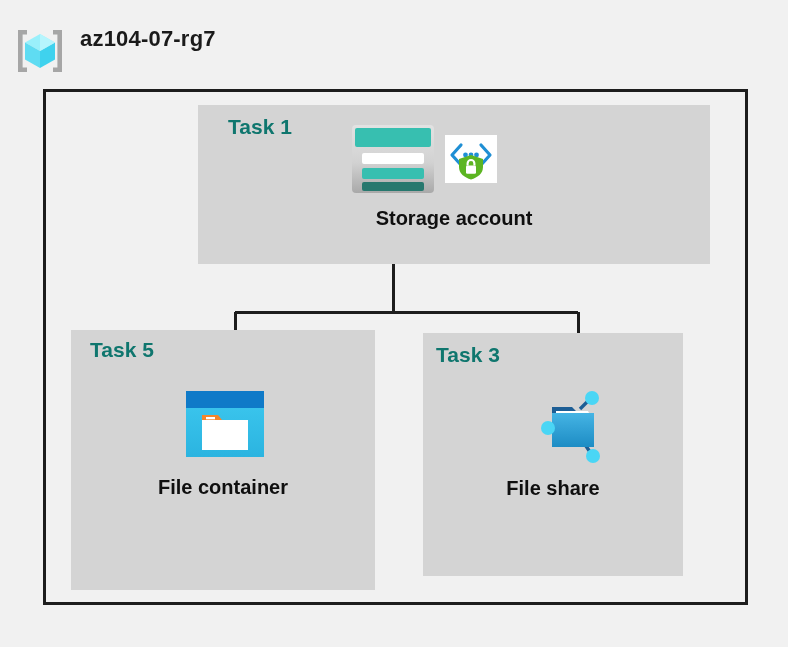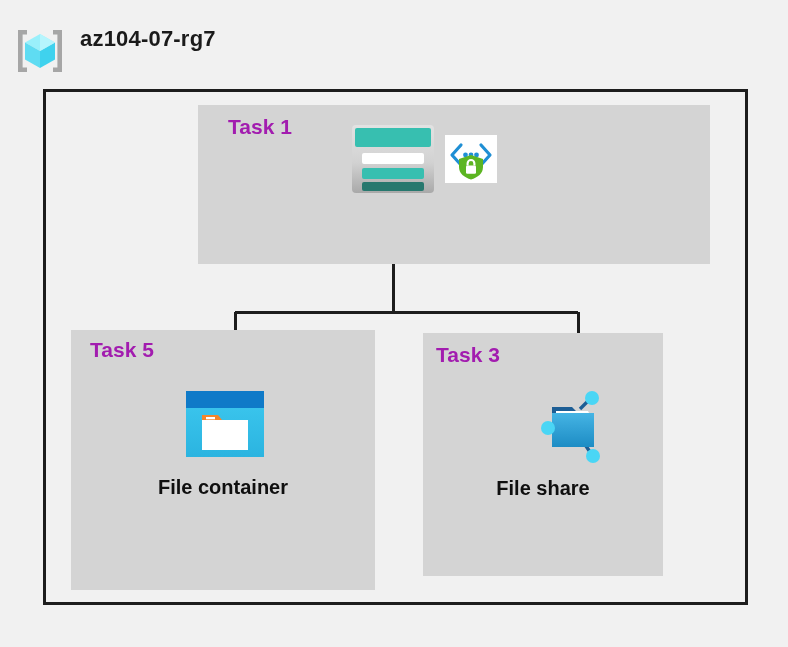--- a/index.html
+++ b/index.html
@@ -50,27 +50,27 @@
   }
 
   
   .task-box {
     position: absolute;
     background: #d4d4d4;
     box-sizing: border-box;
   }
   #task-box-1 { left: 198px; top: 105px;  width: 512px; height: 159px; }
   #task-box-5 { left: 71px;  top: 330px;  width: 304px; height: 260px; }
-  #task-box-3 { left: 423px; top: 333px;  width: 240px; height: 243px; }
+  #task-box-3 { left: 423px; top: 333px;  width: 260px; height: 243px; }
 
   .task-label {
     position: absolute;
     font-size: 21px;
     font-weight: bold;
-    color: #a21caf;
+    color: #0f766e;
     white-space: nowrap;
   }
   #task-box-1 .task-label { left: 30px; top: 10px; }
   #task-box-5 .task-label { left: 19px; top: 8px; }
   #task-box-3 .task-label { left: 13px; top: 10px; }
 
   .node-caption {
     position: absolute;
     width: 100%;
     text-align: center;
@@ -171,20 +171,21 @@
 
         <path d="M26 20 L38 24 V32 C38 38.5 32.8 42.4 26 44.5 C19.2 42.4 14 38.5 14 32 V24 Z" fill="#5cb522"></path>
 
         <path d="M22.6 30.5 V28.4 a3.4 3.4 0 0 1 6.8 0 V30.5" stroke="#ffffff" stroke-width="2.1" fill="none"></path>
 
         <rect x="21" y="30.4" width="10" height="8.4" rx="1.3" fill="#ffffff"></rect>
       </svg>
     </span>
   </div>
 
+  <div class="node-caption" style="top:102px;">Storage account</div>
 </div>
 
 <div class="task-box" id="task-box-5">
   <div class="task-label">Task 5</div>
 
   <div class="icon-row" style="left:114px; top:60px;">
     <span>
       <svg width="80" height="68" viewBox="0 0 80 68" xmlns="http://www.w3.org/2000/svg">
         <defs>
           <linearGradient id="blobBody" x1="0" y1="0" x2="0" y2="1">

